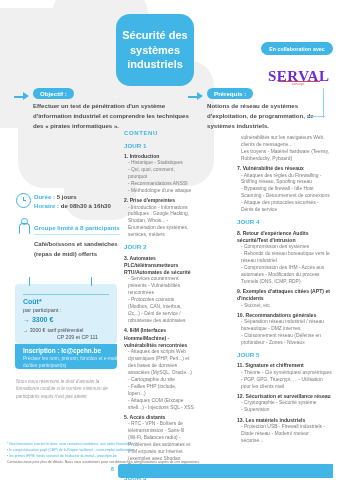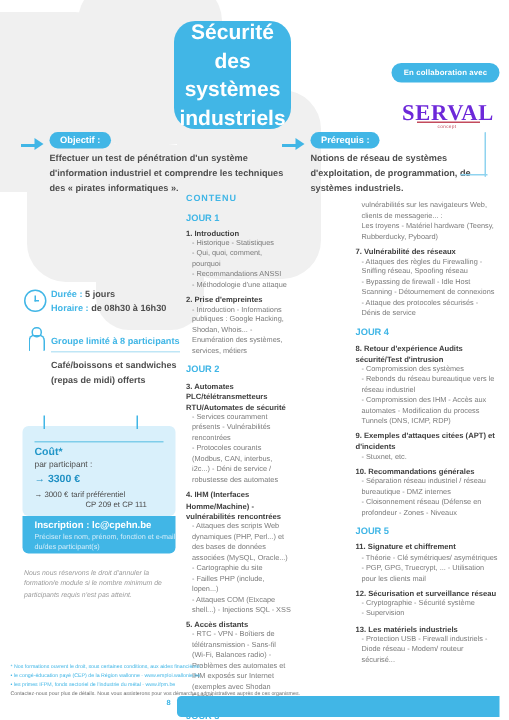--- a/index.html
+++ b/index.html
@@ -18,21 +18,21 @@
   .b2{left:52px;top:-12px;width:96px;height:108px;border-radius:26px;}
   .b3{left:18px;top:96px;width:120px;height:92px;border-radius:26px;}
   .b4{left:118px;top:60px;width:96px;height:126px;border-radius:26px;}
   .b5{left:64px;top:150px;width:72px;height:70px;border-radius:22px;}
 
   
   .title-tile{
     position:absolute;left:116px;top:14px;width:78px;height:72px;
     background:#41b6e6;border-radius:14px;
     display:flex;align-items:center;justify-content:center;
-    text-align:center;color:#fff;font-weight:bold;font-size:14px;line-height:1.35;
+    text-align:center;color:#fff;font-weight:bold;font-size:11px;line-height:1.35;
     padding:4px;box-sizing:border-box;
   }
 
   
   .collab-badge{
     position:absolute;left:261px;top:42px;width:72px;height:13px;
     background:#41b6e6;border-radius:7px;color:#fff;
     font-size:5.2px;font-weight:bold;letter-spacing:.1px;
     display:flex;align-items:center;justify-content:center;
   }

